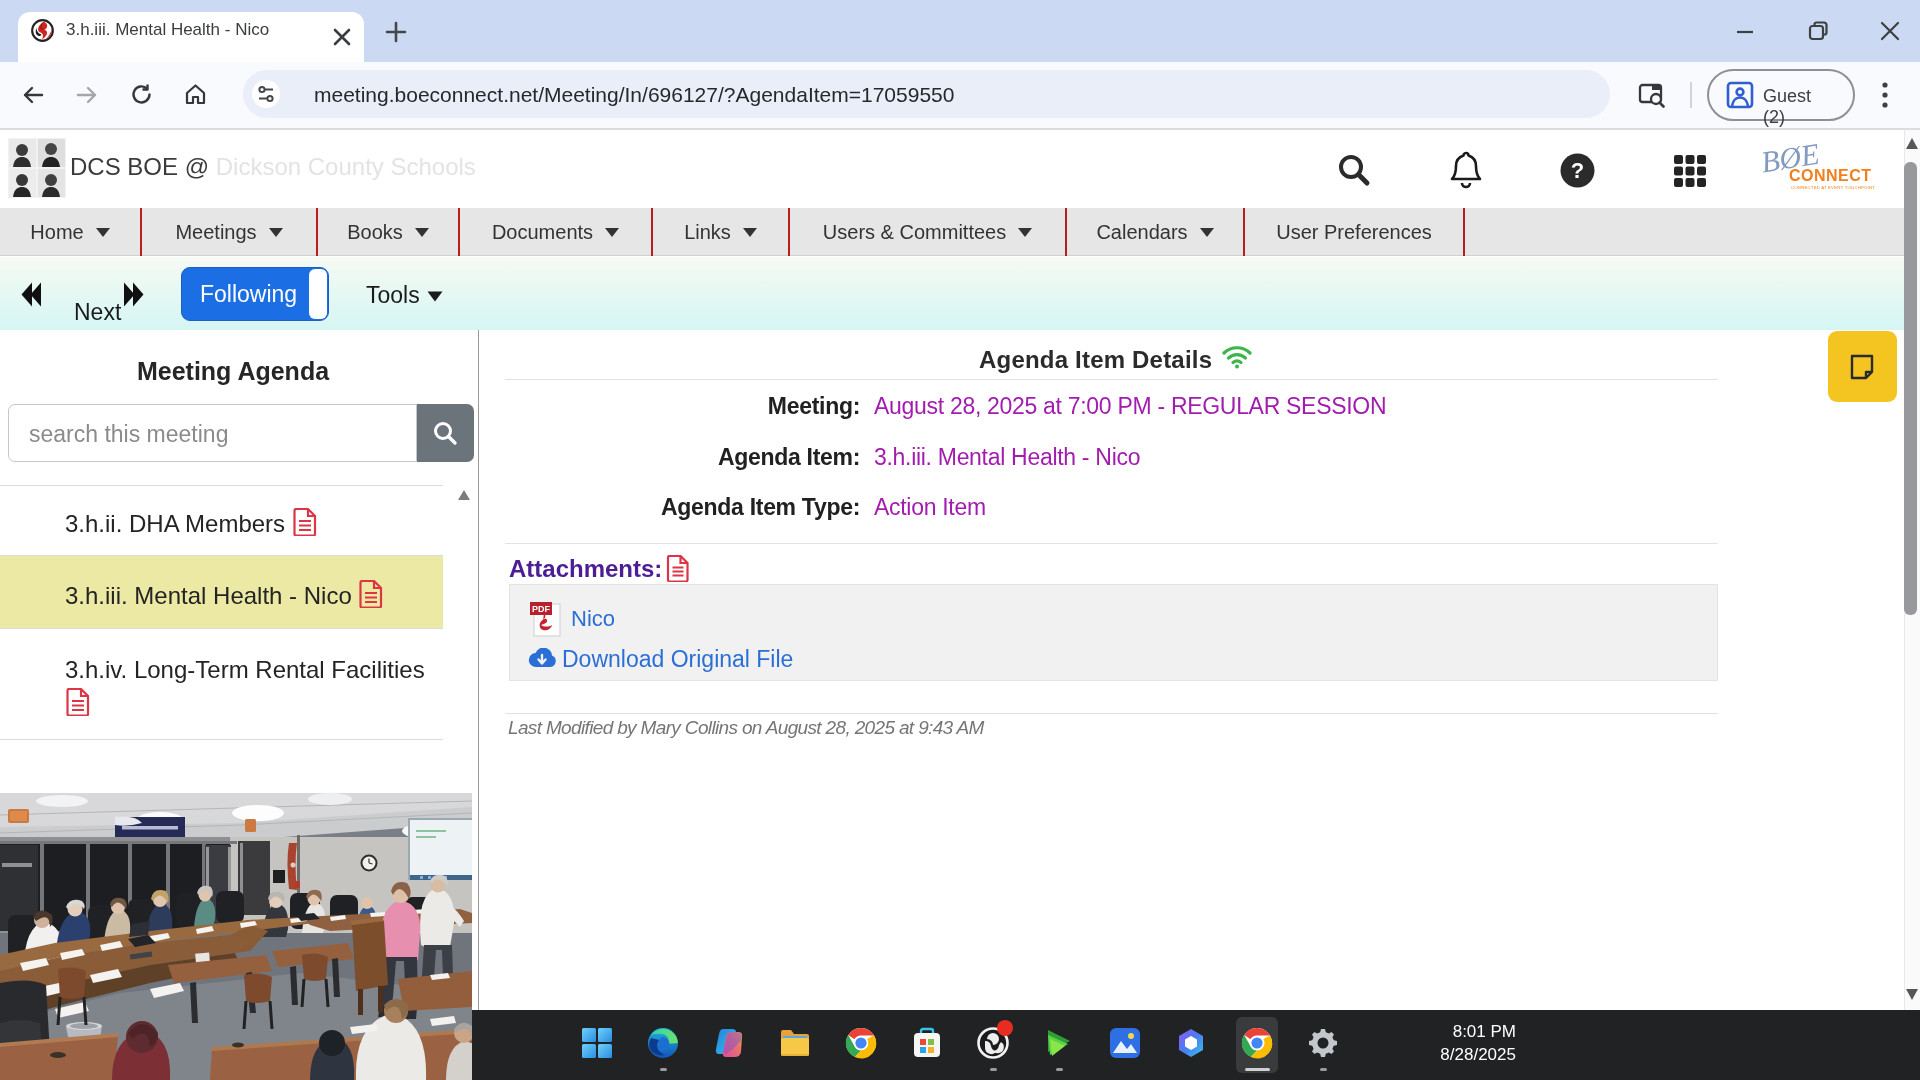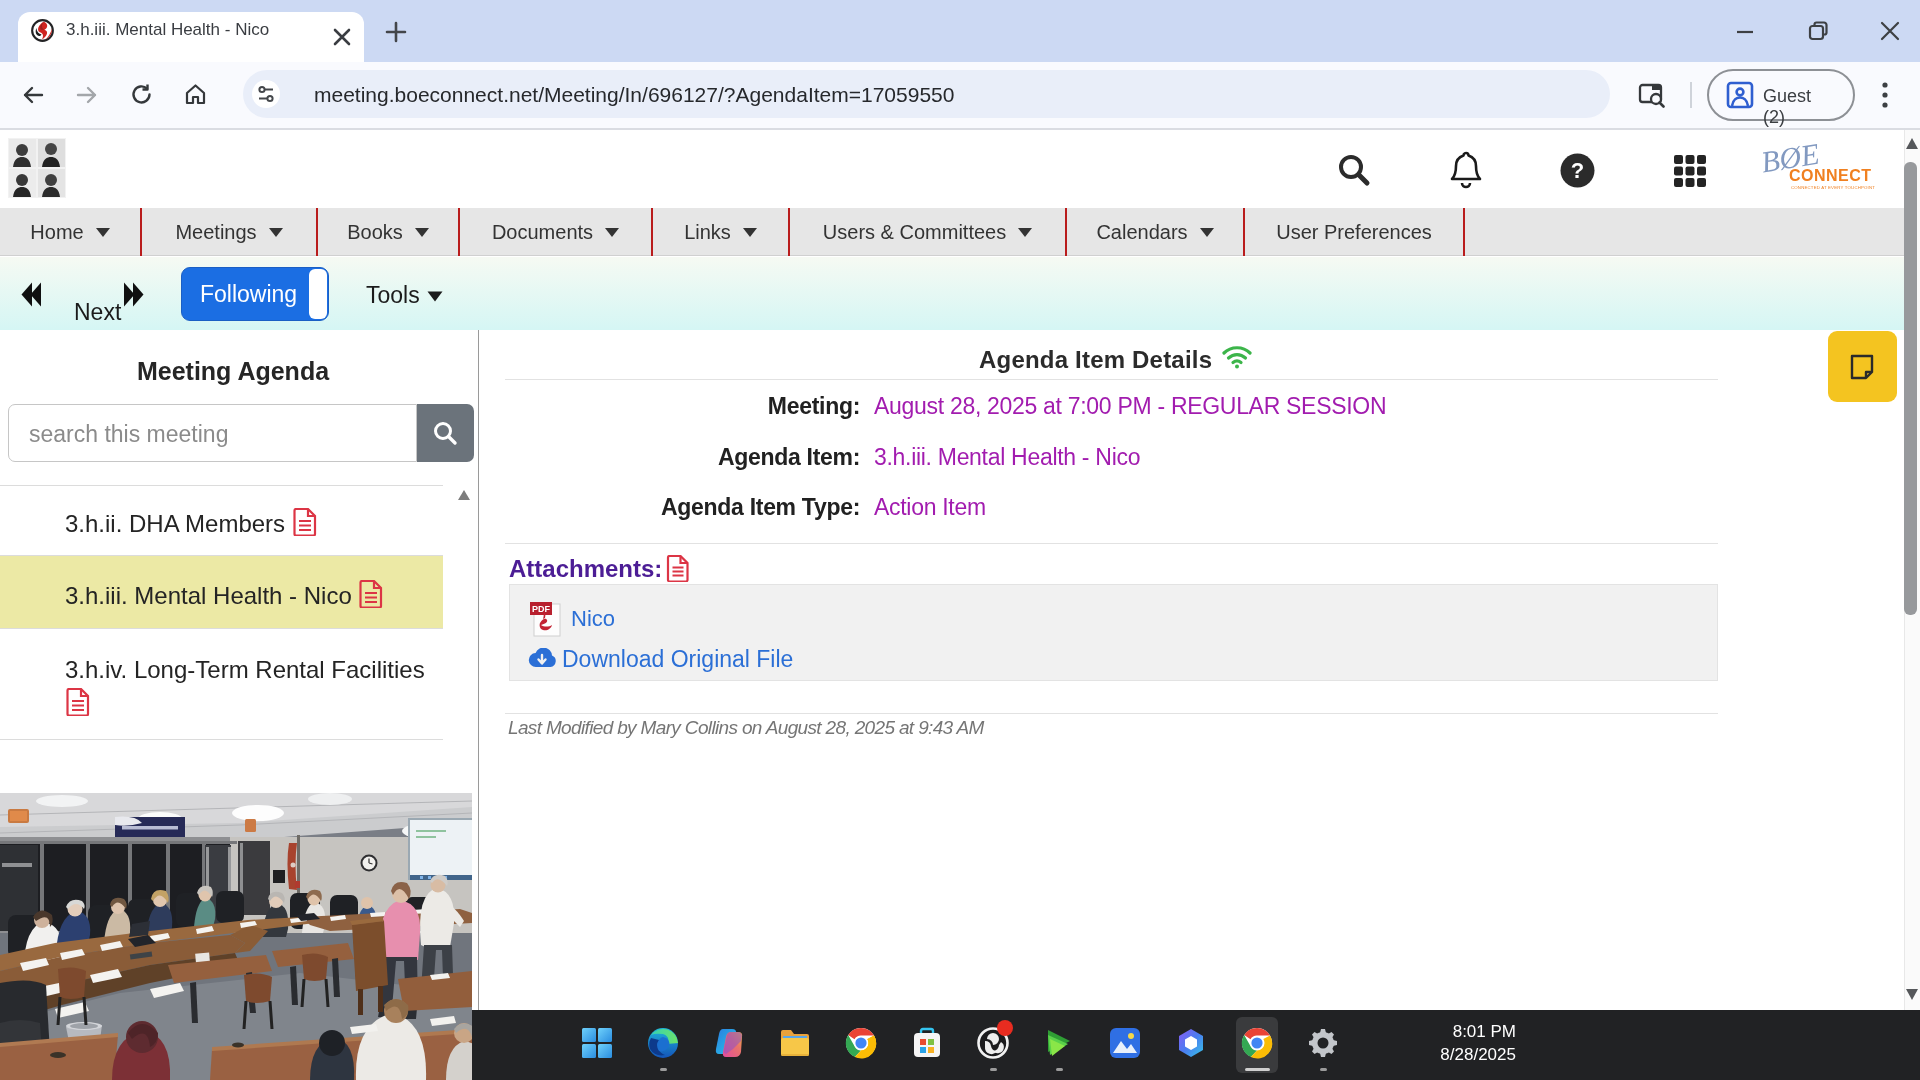--- a/index.html
+++ b/index.html
@@ -158,20 +158,21 @@
     <rect x="30" y="1" width="27" height="28" fill="#dedede"></rect>
       <circle cx="43" cy="11" r="6" fill="#444"></circle>
       <path d="M34 29 C35 21 39 19 43 19 C47 19 51 21 52 29 Z" fill="#222"></path>
     <rect x="1" y="31" width="27" height="28" fill="#ececec"></rect>
       <circle cx="14" cy="42" r="6" fill="#383838"></circle>
       <path d="M5 59 C6 51 10 49 14 49 C18 49 22 51 23 59 Z" fill="#262626"></path>
     <rect x="30" y="31" width="27" height="28" fill="#e4e4e4"></rect>
       <circle cx="43" cy="42" r="6" fill="#404040"></circle>
       <path d="M34 59 C35 51 39 49 43 49 C47 49 51 51 52 59 Z" fill="#2b2b2b"></path>
   </svg>
+  <div class="abs" id="sitetitle">DCS BOE @ <span class="lt">Dickson County Schools</span></div>
   <svg class="abs" style="left:1336px;top:152px" width="36" height="36" viewBox="0 0 36 36">
       <circle cx="15" cy="15" r="10" fill="none" stroke="#2b2b2b" stroke-width="4"></circle>
       <path d="M22.5 22.5 L31 31" stroke="#2b2b2b" stroke-width="5" stroke-linecap="round"></path>
     </svg>
   <svg class="abs" style="left:1447px;top:150px" width="38" height="40" viewBox="0 0 38 40">
       <path d="M19 3 C19 3 21.5 3 21.5 5.5 C26 7 29 11 29 16 C29 24 31 27 33 29 H5 C7 27 9 24 9 16 C9 11 12 7 16.5 5.5 C16.5 3 19 3 19 3 Z" fill="none" stroke="#1b1b1b" stroke-width="2.6" stroke-linejoin="round"></path>
       <path d="M15 33 C15 35.5 17 37 19 37 C21 37 23 35.5 23 33" fill="none" stroke="#1b1b1b" stroke-width="2.6"></path>
     </svg>
   <svg class="abs" style="left:1560px;top:153px" width="35" height="35" viewBox="0 0 35 35">
       <circle cx="17.5" cy="17.5" r="17" fill="#2b2b2b"></circle>

